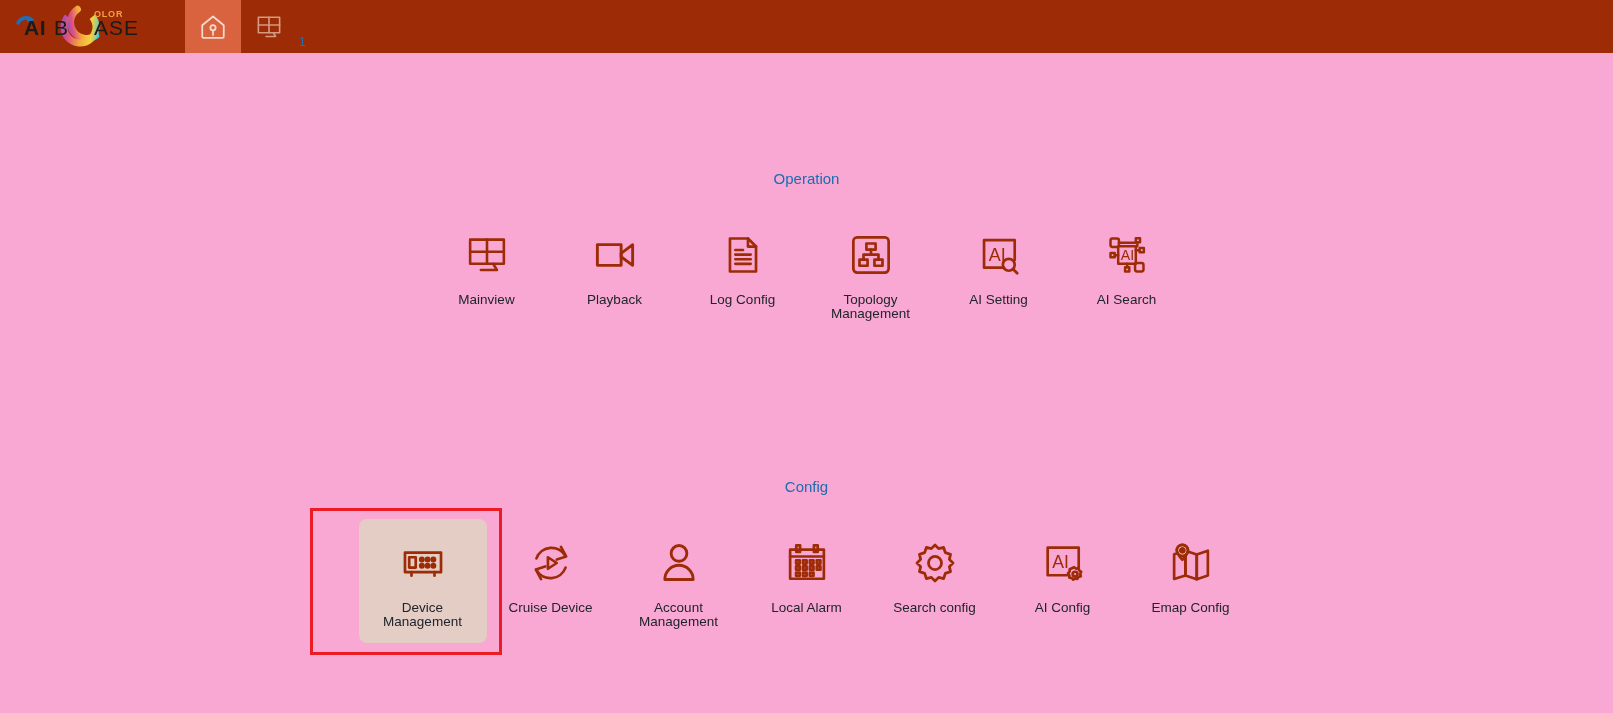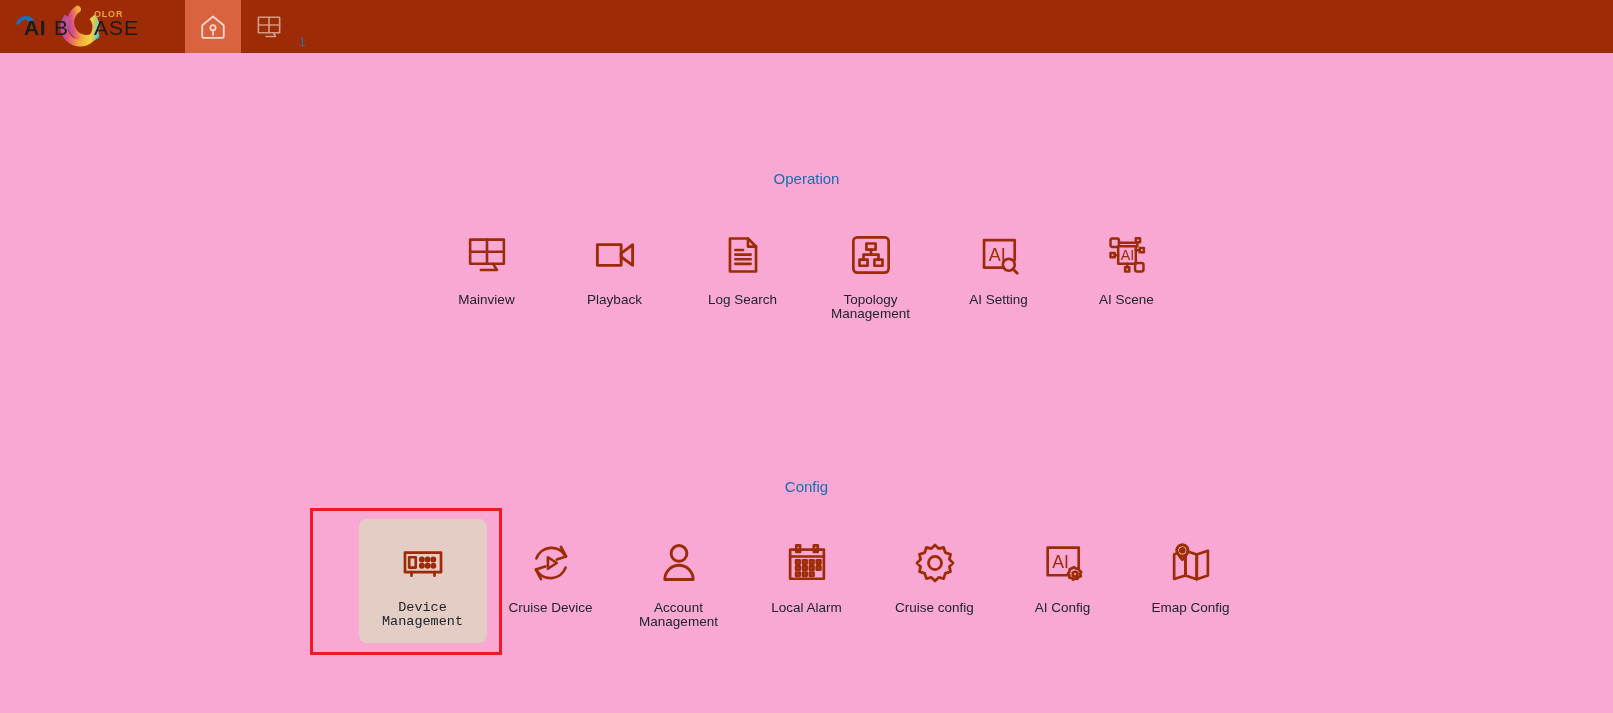--- a/index.html
+++ b/index.html
@@ -92,21 +92,20 @@
     border-radius: 8px;
     display: flex;
     flex-direction: column;
     align-items: center;
     cursor: pointer;
     background: transparent;
   }
   .tile.highlight {
     background: #e3cdc4;
     padding-bottom: 14px;
-    font-family: Liberation Mono, monospace;
   }
   .tile .glyph {
     width: 52px;
     height: 52px;
     display: flex;
     align-items: center;
     justify-content: center;
   }
   .tile .glyph svg { display: block; }
   .tile .label {
@@ -215,21 +214,21 @@
     </div>
 
     <div class="tile">
       <span class="glyph">
         <svg width="46" height="46" viewBox="0 0 24 24" fill="none" stroke="#9c2b06" stroke-width="1.4" stroke-linecap="round" stroke-linejoin="round">
           <path d="M5.2 3.4h9.4l4.2 4.2v13H5.2z"></path>
           <path d="M14.6 3.4v4.2h4.2"></path>
           <path d="M8 9.4h4M8 11.8h8M8 14.2h8M8 16.6h8"></path>
         </svg>
       </span>
-      <span class="label">Log Search</span>
+      <span class="label">Log Config</span>
     </div>
 
     <div class="tile">
       <span class="glyph">
         <svg width="46" height="46" viewBox="0 0 24 24" fill="none" stroke="#9c2b06" stroke-width="1.4" stroke-linecap="round" stroke-linejoin="round">
           <rect x="2.8" y="2.8" width="18.4" height="18.4" rx="2"></rect>
           <rect x="9.6" y="6" width="4.8" height="3.2"></rect>
           <rect x="6" y="14.4" width="4.2" height="3.2"></rect>
           <rect x="13.8" y="14.4" width="4.2" height="3.2"></rect>
           <path d="M12 9.2v2.6M8.1 11.8h7.8M8.1 11.8v2.6M15.9 11.8v2.6"></path>
@@ -259,21 +258,21 @@
           <text x="8.8" y="14.6" font-family="'Liberation Sans', sans-serif" font-size="7.4" fill="#9c2b06" stroke="none">AI</text>
           <rect x="3.4" y="3.4" width="4.4" height="4.4" rx="1"></rect>
           <rect x="16.2" y="16.2" width="4.4" height="4.4" rx="1"></rect>
           <rect x="16.6" y="3.2" width="2.2" height="2.2"></rect>
           <rect x="3.4" y="11" width="2.2" height="2.2"></rect>
           <rect x="11" y="18.4" width="2.2" height="2.2"></rect>
           <rect x="18.6" y="8.4" width="2.2" height="2.2"></rect>
           <path d="M7.8 5.6h8.8M5.6 12.1h1.8M12.1 18.4v-1.8M18.4 9.5h-1.8M17.4 5.4v2"></path>
         </svg>
       </span>
-      <span class="label">AI Scene</span>
+      <span class="label">AI Search</span>
     </div>
 
   </div>
 
   <div class="section-title config">Config</div>
 
   <div class="row config">
 
     <div class="tile highlight">
       <span class="glyph">
@@ -341,21 +340,21 @@
       <span class="label">Local Alarm</span>
     </div>
 
     <div class="tile">
       <span class="glyph">
         <svg width="46" height="46" viewBox="0 0 24 24" fill="none" stroke="#9c2b06" stroke-width="1.45" stroke-linecap="round" stroke-linejoin="round">
           <path d="M12 2.6 13.9 4.5 16.5 3.9 17.4 6.6 20.1 7.5 19.5 10.1 21.4 12 19.5 13.9 20.1 16.5 17.4 17.4 16.5 20.1 13.9 19.5 12 21.4 10.1 19.5 7.5 20.1 6.6 17.4 3.9 16.5 4.5 13.9 2.6 12 4.5 10.1 3.9 7.5 6.6 6.6 7.5 3.9 10.1 4.5z"></path>
           <circle cx="12" cy="12" r="3.4"></circle>
         </svg>
       </span>
-      <span class="label">Cruise config</span>
+      <span class="label">Search config</span>
     </div>
 
     <div class="tile">
       <span class="glyph">
         <svg width="46" height="46" viewBox="0 0 24 24" fill="none" stroke="#9c2b06" stroke-width="1.4" stroke-linecap="round" stroke-linejoin="round">
           <path d="M20.2 14.2V4H4v14.4h10.2"></path>
           <text x="6.4" y="14.6" font-family="'Liberation Sans', sans-serif" font-size="9.2" fill="#9c2b06" stroke="none">AI</text>
           <path d="M17.8 14.2 18.9 15 20.1 14.7 20.5 15.9 21.5 16.6 21 17.7 21.3 18.9 20.1 19.3 19.5 20.3 18.3 20 17.3 20.7 16.5 19.8 15.3 19.6 15.3 18.4 14.6 17.4 15.4 16.5 15.5 15.3z"></path>
           <circle cx="18.3" cy="17.8" r="1.25"></circle>
         </svg>

